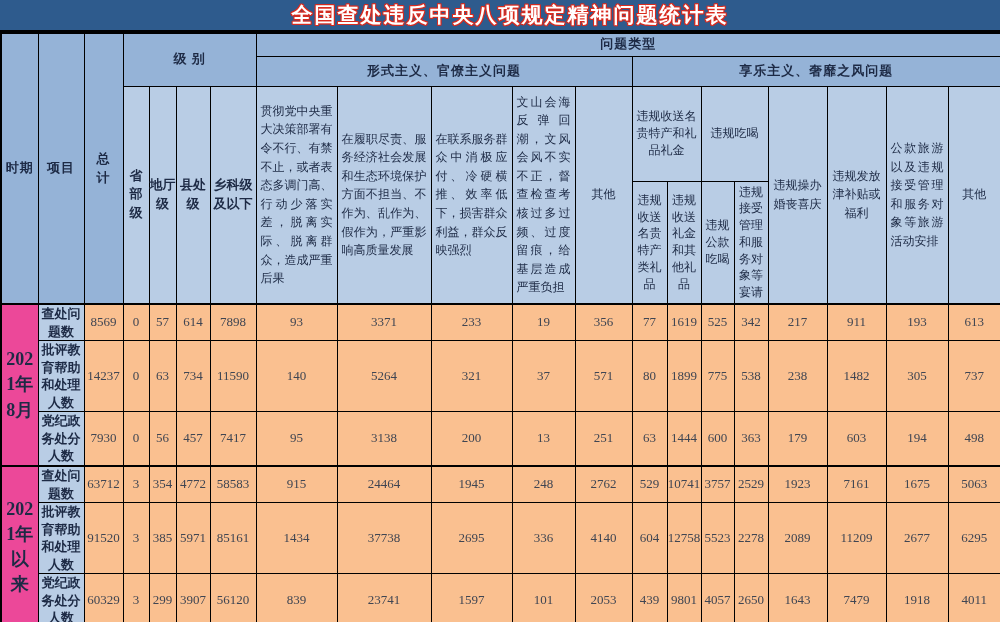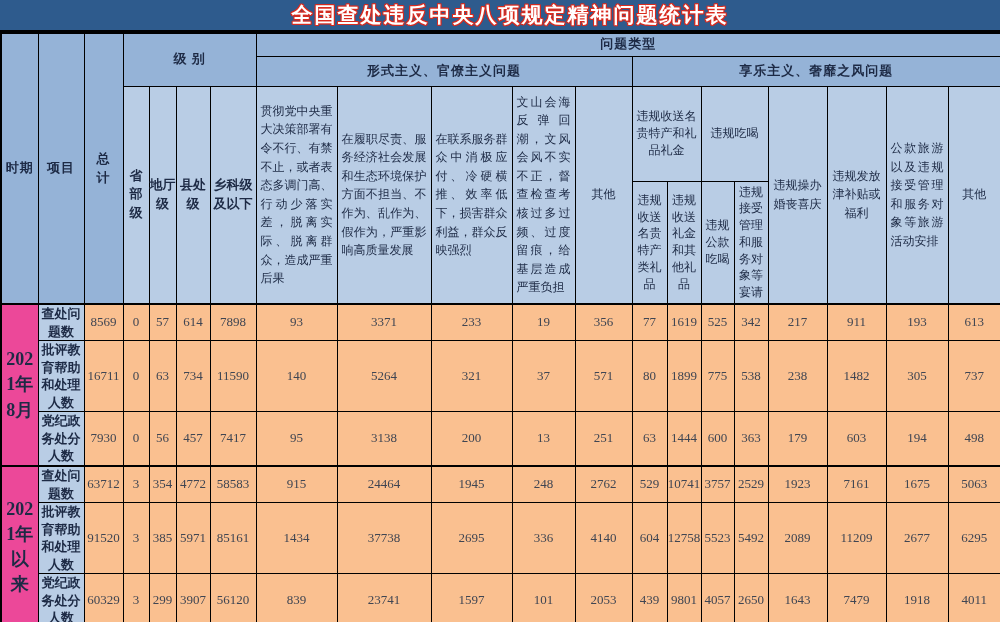--- a/index.html
+++ b/index.html
@@ -115,21 +115,21 @@
       <td class="num">1619</td>
       <td class="num">525</td>
       <td class="num">342</td>
       <td class="num">217</td>
       <td class="num">911</td>
       <td class="num">193</td>
       <td class="num">613</td>
     </tr>
     <tr style="height:59px">
       <td class="rowlabel">批评教育帮助和处理人数</td>
-      <td class="num">16711</td>
+      <td class="num">14237</td>
       <td class="num">0</td>
       <td class="num">63</td>
       <td class="num">734</td>
       <td class="num">11590</td>
       <td class="num">140</td>
       <td class="num">5264</td>
       <td class="num">321</td>
       <td class="num">37</td>
       <td class="num">571</td>
       <td class="num">80</td>
@@ -193,21 +193,21 @@
       <td class="num">5971</td>
       <td class="num">85161</td>
       <td class="num">1434</td>
       <td class="num">37738</td>
       <td class="num">2695</td>
       <td class="num">336</td>
       <td class="num">4140</td>
       <td class="num">604</td>
       <td class="num">12758</td>
       <td class="num">5523</td>
-      <td class="num">5492</td>
+      <td class="num">2278</td>
       <td class="num">2089</td>
       <td class="num">11209</td>
       <td class="num">2677</td>
       <td class="num">6295</td>
     </tr>
     <tr style="height:44px">
       <td class="rowlabel">党纪政务处分人数</td>
       <td class="num">60329</td>
       <td class="num">3</td>
       <td class="num">299</td>

